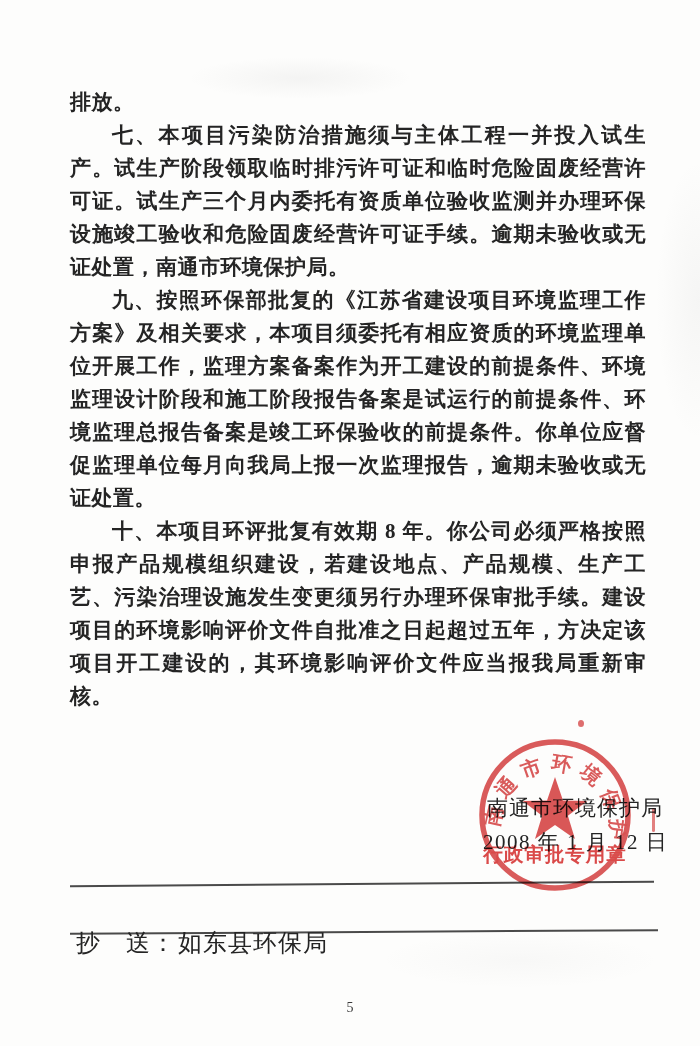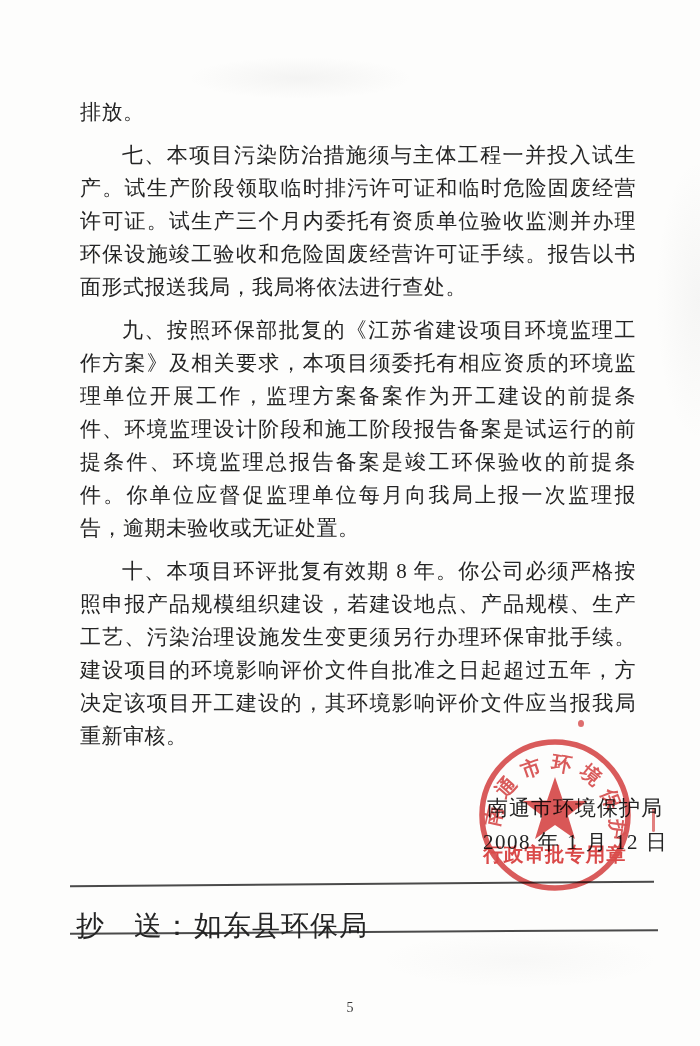--- a/index.html
+++ b/index.html
@@ -19,21 +19,21 @@
       radial-gradient(ellipse 60px 200px at 698px 300px, rgba(120,120,120,0.06), transparent 70%),
       radial-gradient(ellipse 200px 40px at 520px 960px, rgba(120,120,120,0.04), transparent 70%);
   }
   .body-text{
     position:absolute;
     left:70px;top:86px;width:576px;
     font-size:21px;line-height:33px;
     text-align:justify;
     letter-spacing:0.5px;
   }
-  .body-text p{margin:10px;text-indent:0;}
+  .body-text p{margin:0;text-indent:0;font-weight:bold;}
   .body-text p.indent{text-indent:2em;}
   .signature{
     position:absolute;
     left:483px;top:791px;
     font-size:21px;line-height:34px;
     white-space:nowrap;
     z-index:2;
   }
   .signature .agency{letter-spacing:1px;padding-left:4px;}
   .signature .date{letter-spacing:1.5px;}
@@ -51,39 +51,39 @@
   }
   .artifact-dot{left:578px;top:720px;width:6px;height:7px;opacity:.8;}
   .artifact-dash{left:652px;top:808px;width:3px;height:24px;border-radius:2px;opacity:.7;}
   .rule{
     position:absolute;left:70px;width:584px;height:2px;
     background:#4a4a4a;z-index:1;
   }
   .rule-top{top:883px;transform:rotate(-0.45deg);}
   .rule-bottom{top:931px;width:588px;transform:rotate(-0.35deg);}
   .cc-line{
-    position:absolute;left:76px;top:907px;
-    font-size:28px;letter-spacing:1px;z-index:2;
+    position:absolute;left:76px;top:927px;
+    font-size:24px;letter-spacing:1px;z-index:2;
   }
   .cc-line .cc-label{margin-right:2px;}
   .page-number{
     position:absolute;left:0;top:1000px;width:700px;
     text-align:center;font-size:14px;color:#3a3a3a;
   }
 </style>
 </head>
 <body>
 
 <div class="page">
 
   <div class="paper-texture"></div>
 
   <div class="body-text">
     <p>排放。</p>
-    <p class="indent">七、本项目污染防治措施须与主体工程一并投入试生产。试生产阶段领取临时排污许可证和临时危险固废经营许可证。试生产三个月内委托有资质单位验收监测并办理环保设施竣工验收和危险固废经营许可证手续。报告以书面形式报送我局，我局将依法进行查处。</p>
+    <p class="indent">七、本项目污染防治措施须与主体工程一并投入试生产。试生产阶段领取临时排污许可证和临时危险固废经营许可证。试生产三个月内委托有资质单位验收监测并办理环保设施竣工验收和危险固废经营许可证手续。逾期未验收或无证处置，南通市环境保护局。</p>
     <p class="indent">九、按照环保部批复的《江苏省建设项目环境监理工作方案》及相关要求，本项目须委托有相应资质的环境监理单位开展工作，监理方案备案作为开工建设的前提条件、环境监理设计阶段和施工阶段报告备案是试运行的前提条件、环境监理总报告备案是竣工环保验收的前提条件。你单位应督促监理单位每月向我局上报一次监理报告，逾期未验收或无证处置。</p>
     <p class="indent">十、本项目环评批复有效期 8 年。你公司必须严格按照申报产品规模组织建设，若建设地点、产品规模、生产工艺、污染治理设施发生变更须另行办理环保审批手续。建设项目的环境影响评价文件自批准之日起超过五年，方决定该项目开工建设的，其环境影响评价文件应当报我局重新审核。</p>
   </div>
 
   <div class="signature">
     <div class="agency">南通市环境保护局</div>
     <div class="date">2008 年 1 月 12 日</div>
   </div>
 
   <svg class="stamp" viewBox="0 0 158 158" xmlns="http://www.w3.org/2000/svg">

